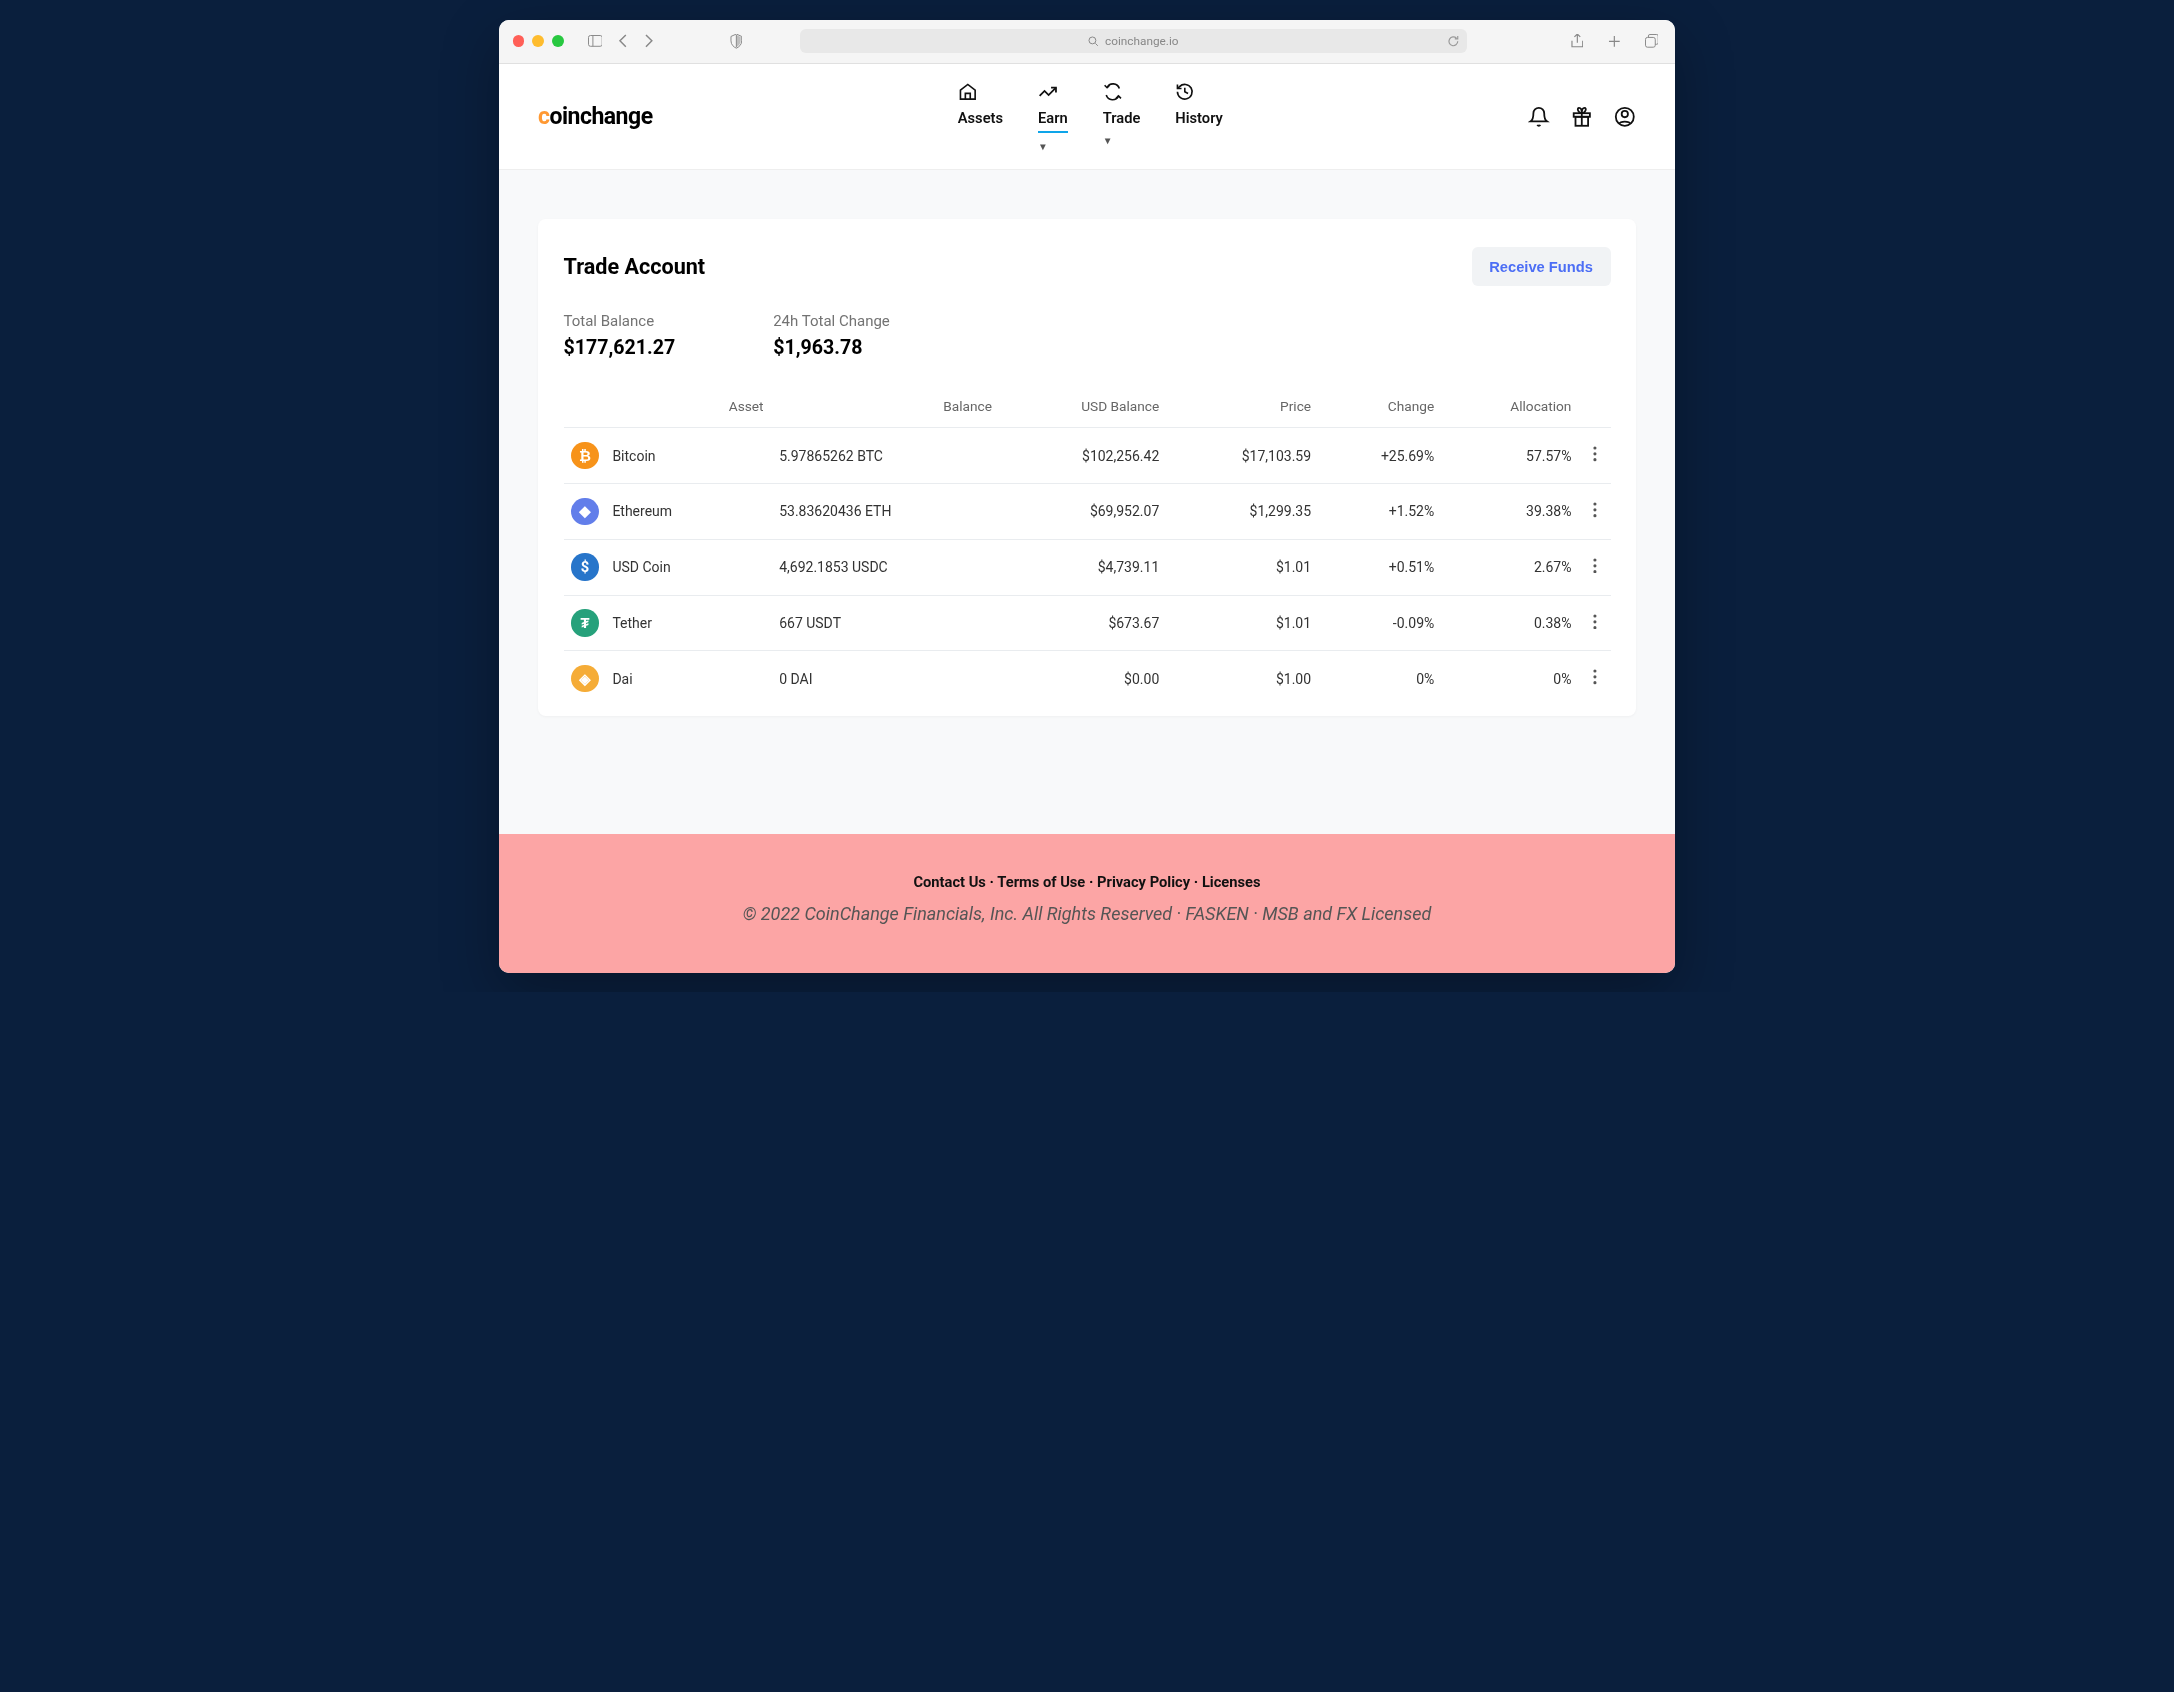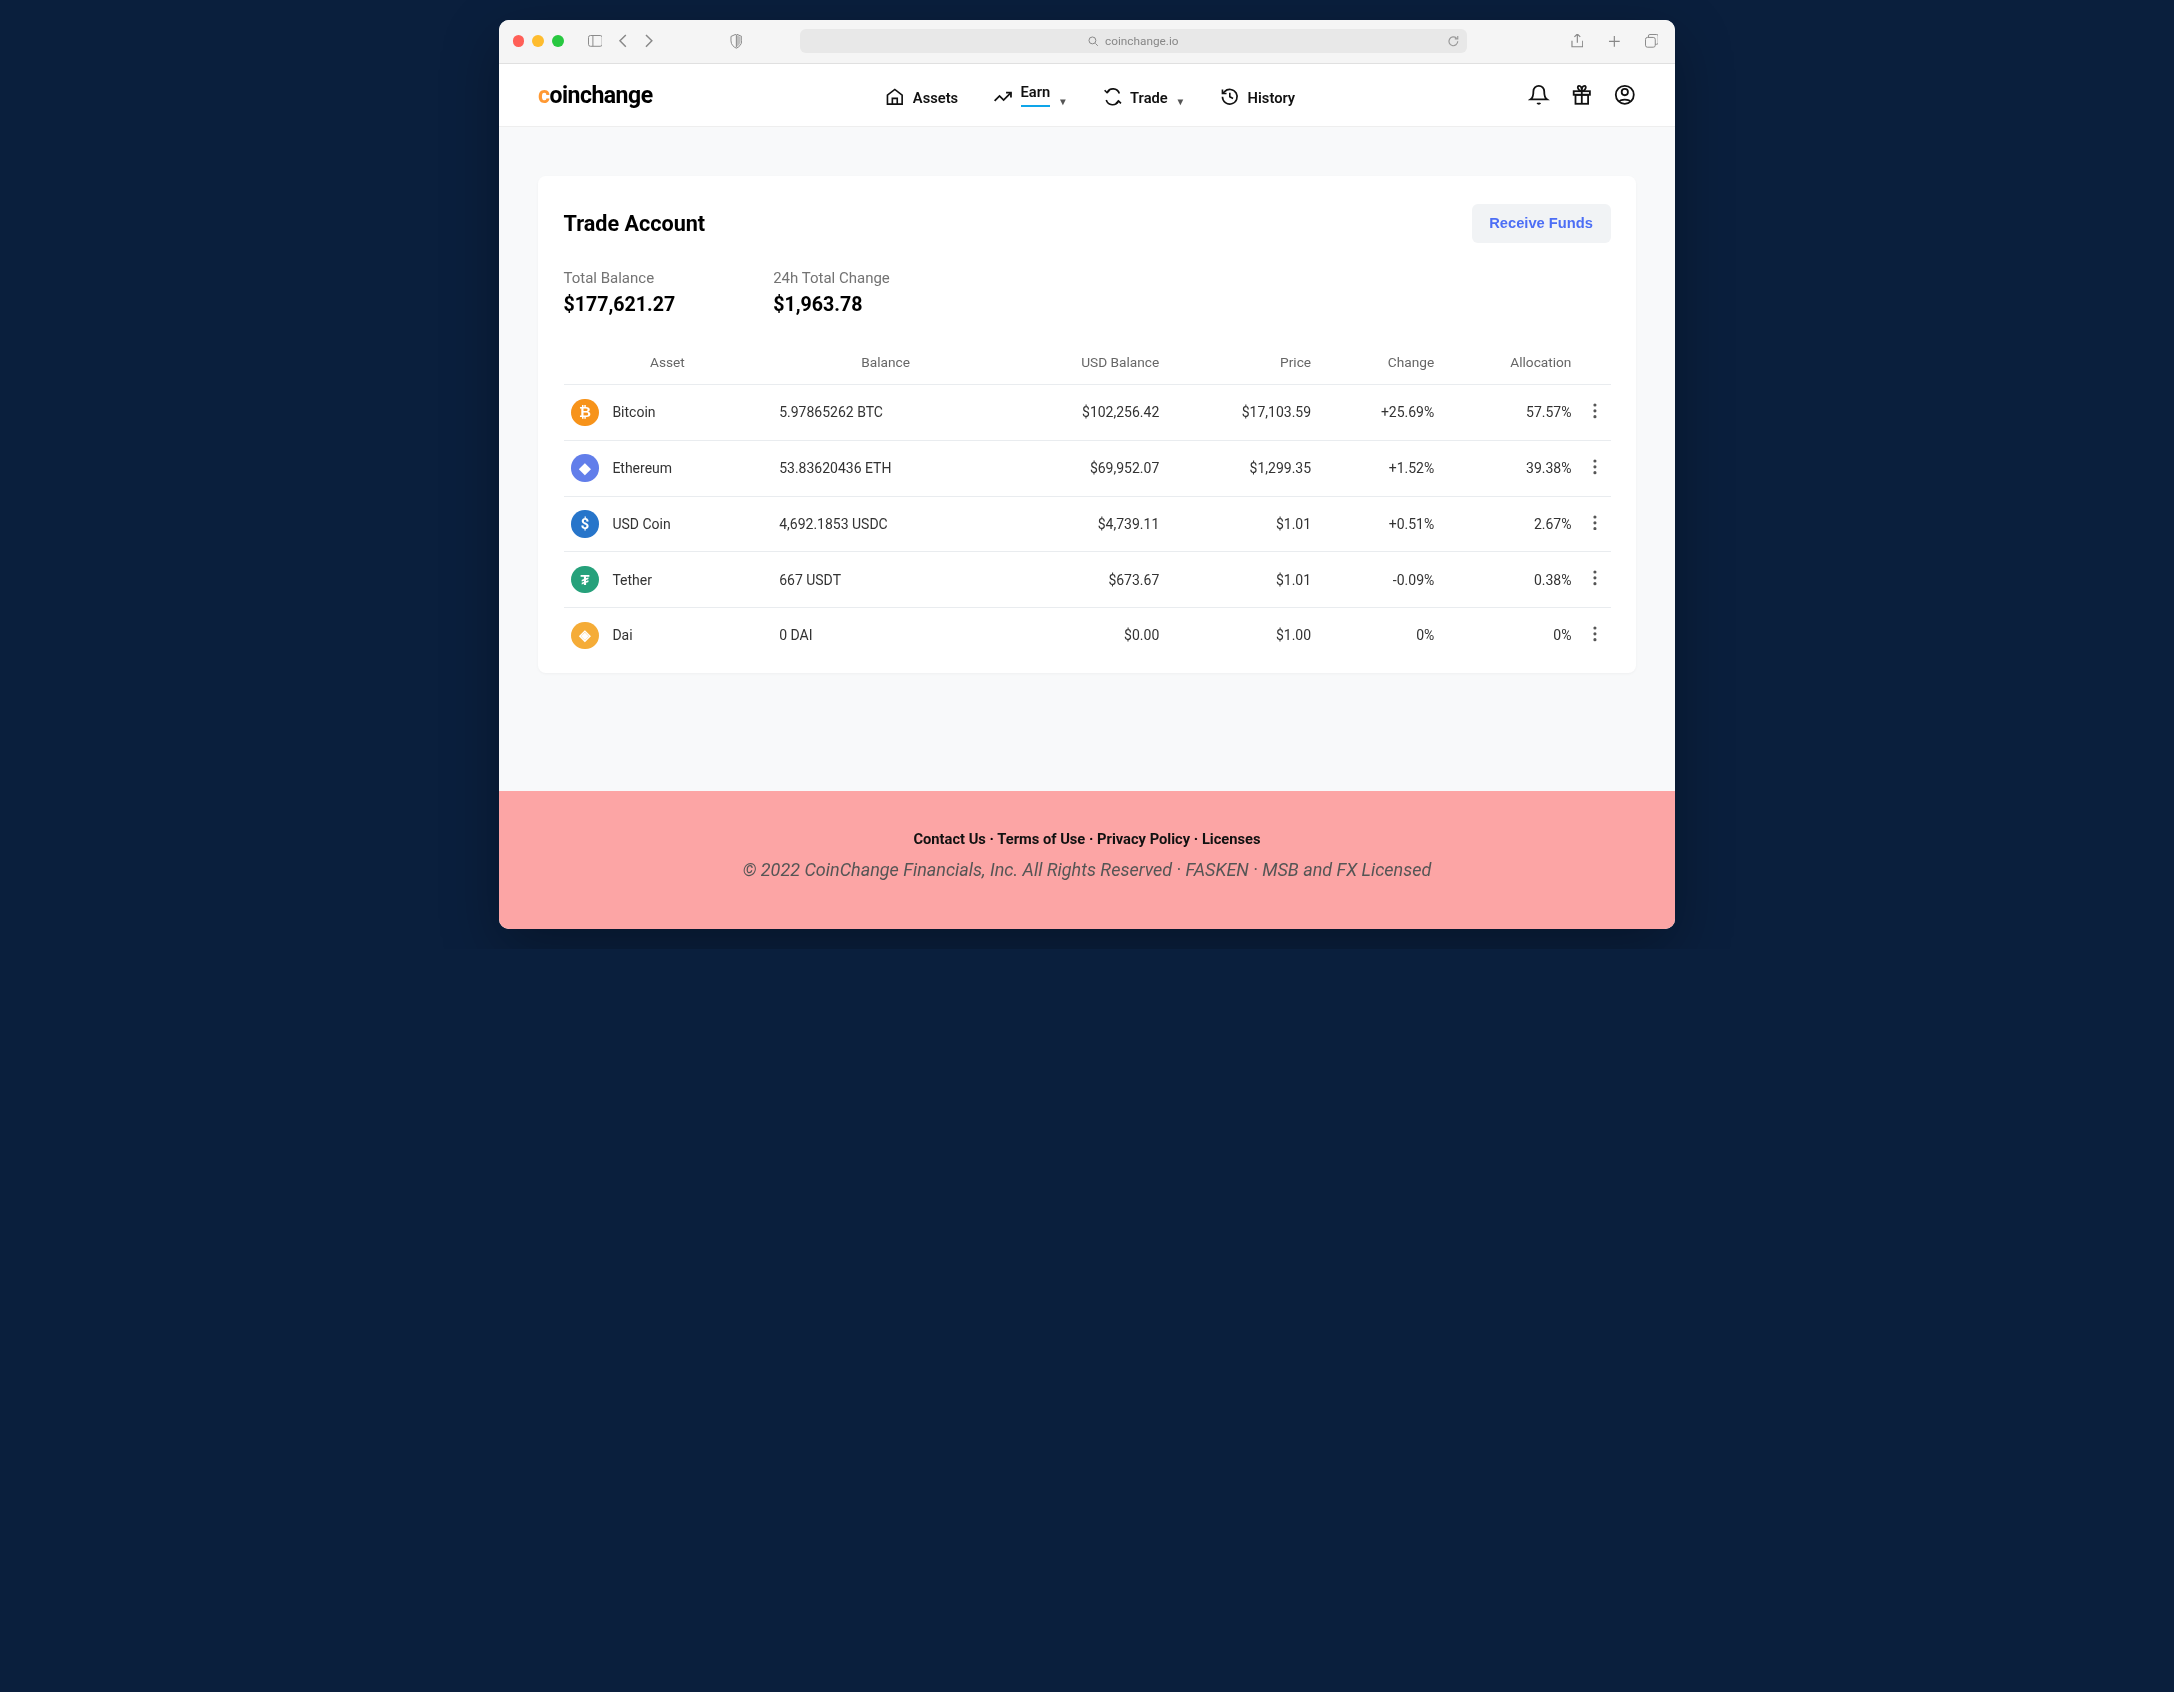--- a/index.html
+++ b/index.html
@@ -52,21 +52,21 @@
 .app-header {
   display: flex;
   align-items: center;
   padding: 17.6px 39px;
   border-bottom: 1px solid #eee;
   background: #fff;
 }
 .logo { font-size: 23px; font-weight: 700; letter-spacing: -0.5px; }
 .logo .orange { color: #ff9933; }
 .main-nav { display: flex; gap: 35px; margin: 0 auto; }
-.nav-item { display: flex; align-items: flex-end; gap: 7.8px; font-weight: 600; font-size: 14.7px; cursor: pointer; color: #111; }
+.nav-item { display: flex; align-items: flex-start; gap: 7.8px; font-weight: 600; font-size: 14.7px; cursor: pointer; color: #111; flex-direction: column; }
 .nav-item.active .nav-label { border-bottom: 2px solid #0ea5e9; padding-bottom: 4px; }
 .nav-caret { font-size: 9.8px; color: #555; }
 .header-actions { display: flex; gap: 21.6px; align-items: center; }
 .head-ico { cursor: pointer; color: #111; }
 
 .content { background: #f8f9fa; padding: 49px 39px 118px; }
 .card {
   background: #fff;
   border-radius: 7.8px;
   padding: 27.4px 25.5px 9.8px;
@@ -82,21 +82,21 @@
   border-radius: 5.9px;
   border: none;
   font-size: 14.7px;
   cursor: pointer;
 }
 .stats { display: flex; gap: 98px; margin-bottom: 29px; }
 .stat-label { font-size: 15px; color: #737373; margin-bottom: 5.9px; }
 .stat-value { font-size: 19.6px; font-weight: 700; }
 
 .tbl { width: 100%; border-collapse: collapse; }
-.tbl th { text-align: center; font-weight: 400; color: #666; font-size: 13.7px; padding: 9.8px 7.8px 13.7px; border-bottom: 1px solid #e9ecef; }
+.tbl th { text-align: right; font-weight: 400; color: #666; font-size: 13.7px; padding: 9.8px 7.8px 13.7px; border-bottom: 1px solid #e9ecef; }
 .tbl th.r, .tbl td.r { text-align: right; }
 .tbl td { padding: 13.7px 7.8px; border-bottom: 1px solid #e9ecef; font-size: 14px; color: #333; }
 .tbl tr:last-child td { border-bottom: none; }
 .asset-cell { display: flex; align-items: center; gap: 13.7px; }
 .coin { width: 27.4px; height: 27.4px; border-radius: 50%; display: flex; align-items: center; justify-content: center; color: #fff; font-weight: 700; font-size: 14.7px; }
 .change-pos { color: #2b8a3e; }
 .change-neg { color: #e03131; }
 .more-btn { cursor: pointer; color: #555; padding: 0 5.9px; display:inline-flex; }
 
 .footer { text-align: center; padding: 39px 19.6px 49px; background: #fca5a5; }

